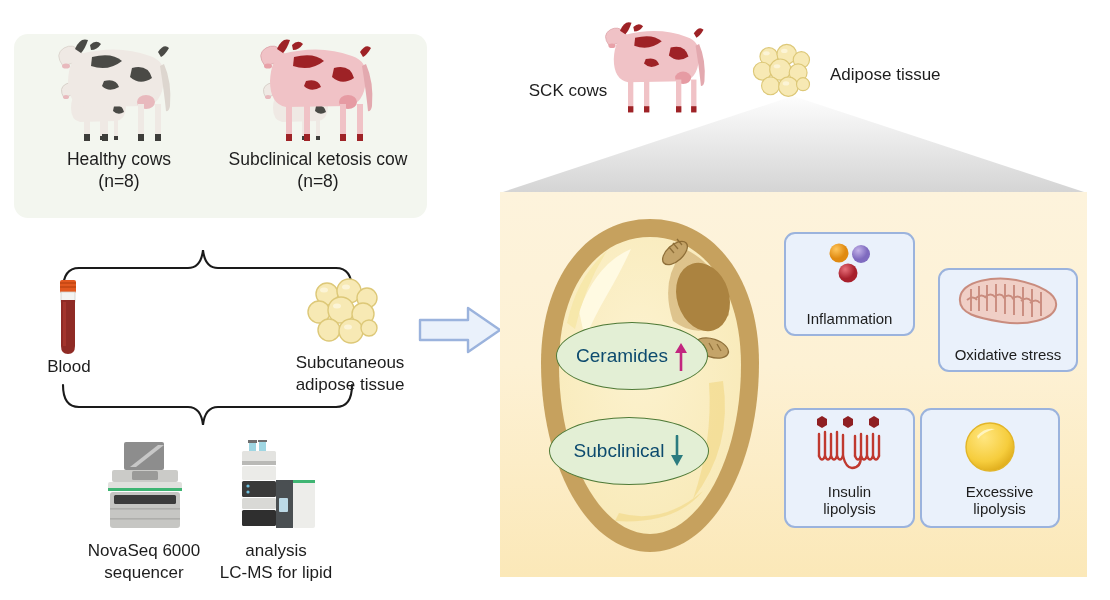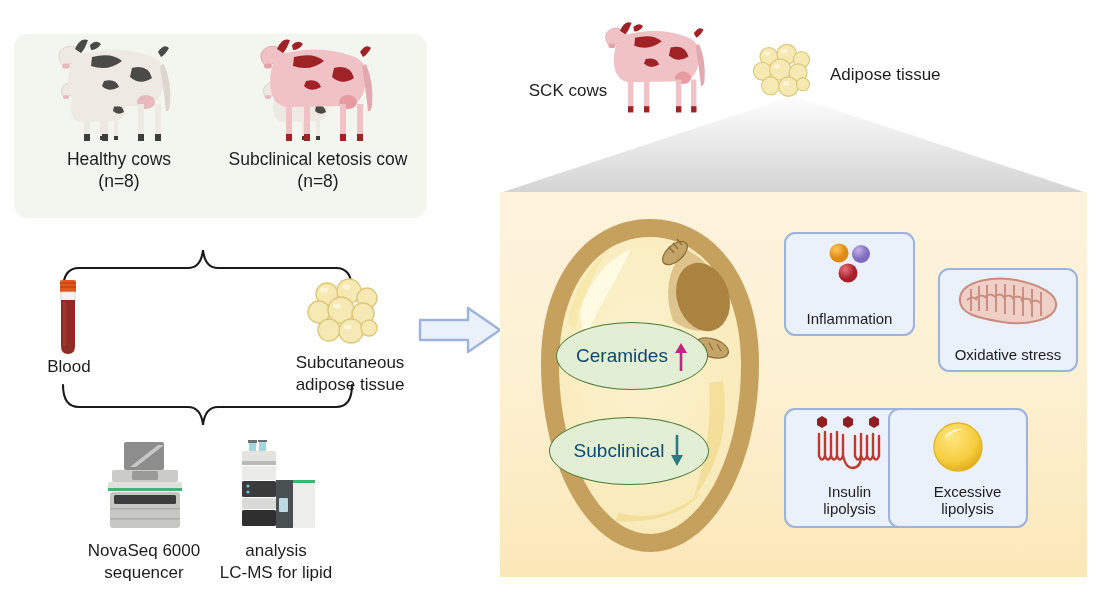--- a/index.html
+++ b/index.html
@@ -31,21 +31,21 @@
     display:flex;flex-direction:column;align-items:center;justify-content:flex-end;
     padding-bottom:7px;}
   .res-label{font-size:15px;text-align:center;line-height:1.15;color:#1d1d1d;
     position:relative;z-index:3;}
   .res-art{position:absolute;left:0;right:0;top:6px;display:flex;
     align-items:center;justify-content:center;}
 
   #box-inflammation{left:784px;top:232px;width:131px;height:104px;}
   #box-oxidative{left:938px;top:248px;width:140px;height:104px;margin-top:20px;}
   #box-insulin{left:784px;top:408px;width:131px;height:120px;}
-  #box-lipolysis{left:888px;top:408px;width:140px;height:120px;padding-left:19px;}
+  #box-lipolysis{left:920px;top:408px;width:140px;height:120px;padding-left:19px;}
   #box-insulin .res-label,#box-lipolysis .res-label{padding-bottom:2px;}
 
   
   #adipocyte{left:527px;top:213px;width:246px;height:345px;}
   .organelle-label{font-size:19px;color:#0c4a6e;}
 
   .ell-wrap{position:absolute;display:flex;align-items:center;justify-content:center;}
   #ceramides-ellipse{left:556px;top:322px;width:152px;height:68px;}
   #adiponectin-ellipse{left:549px;top:417px;width:160px;height:68px;}
   .ell-bg{position:absolute;inset:0;background:#e3efd5;border:1.6px solid #4f7a37;

